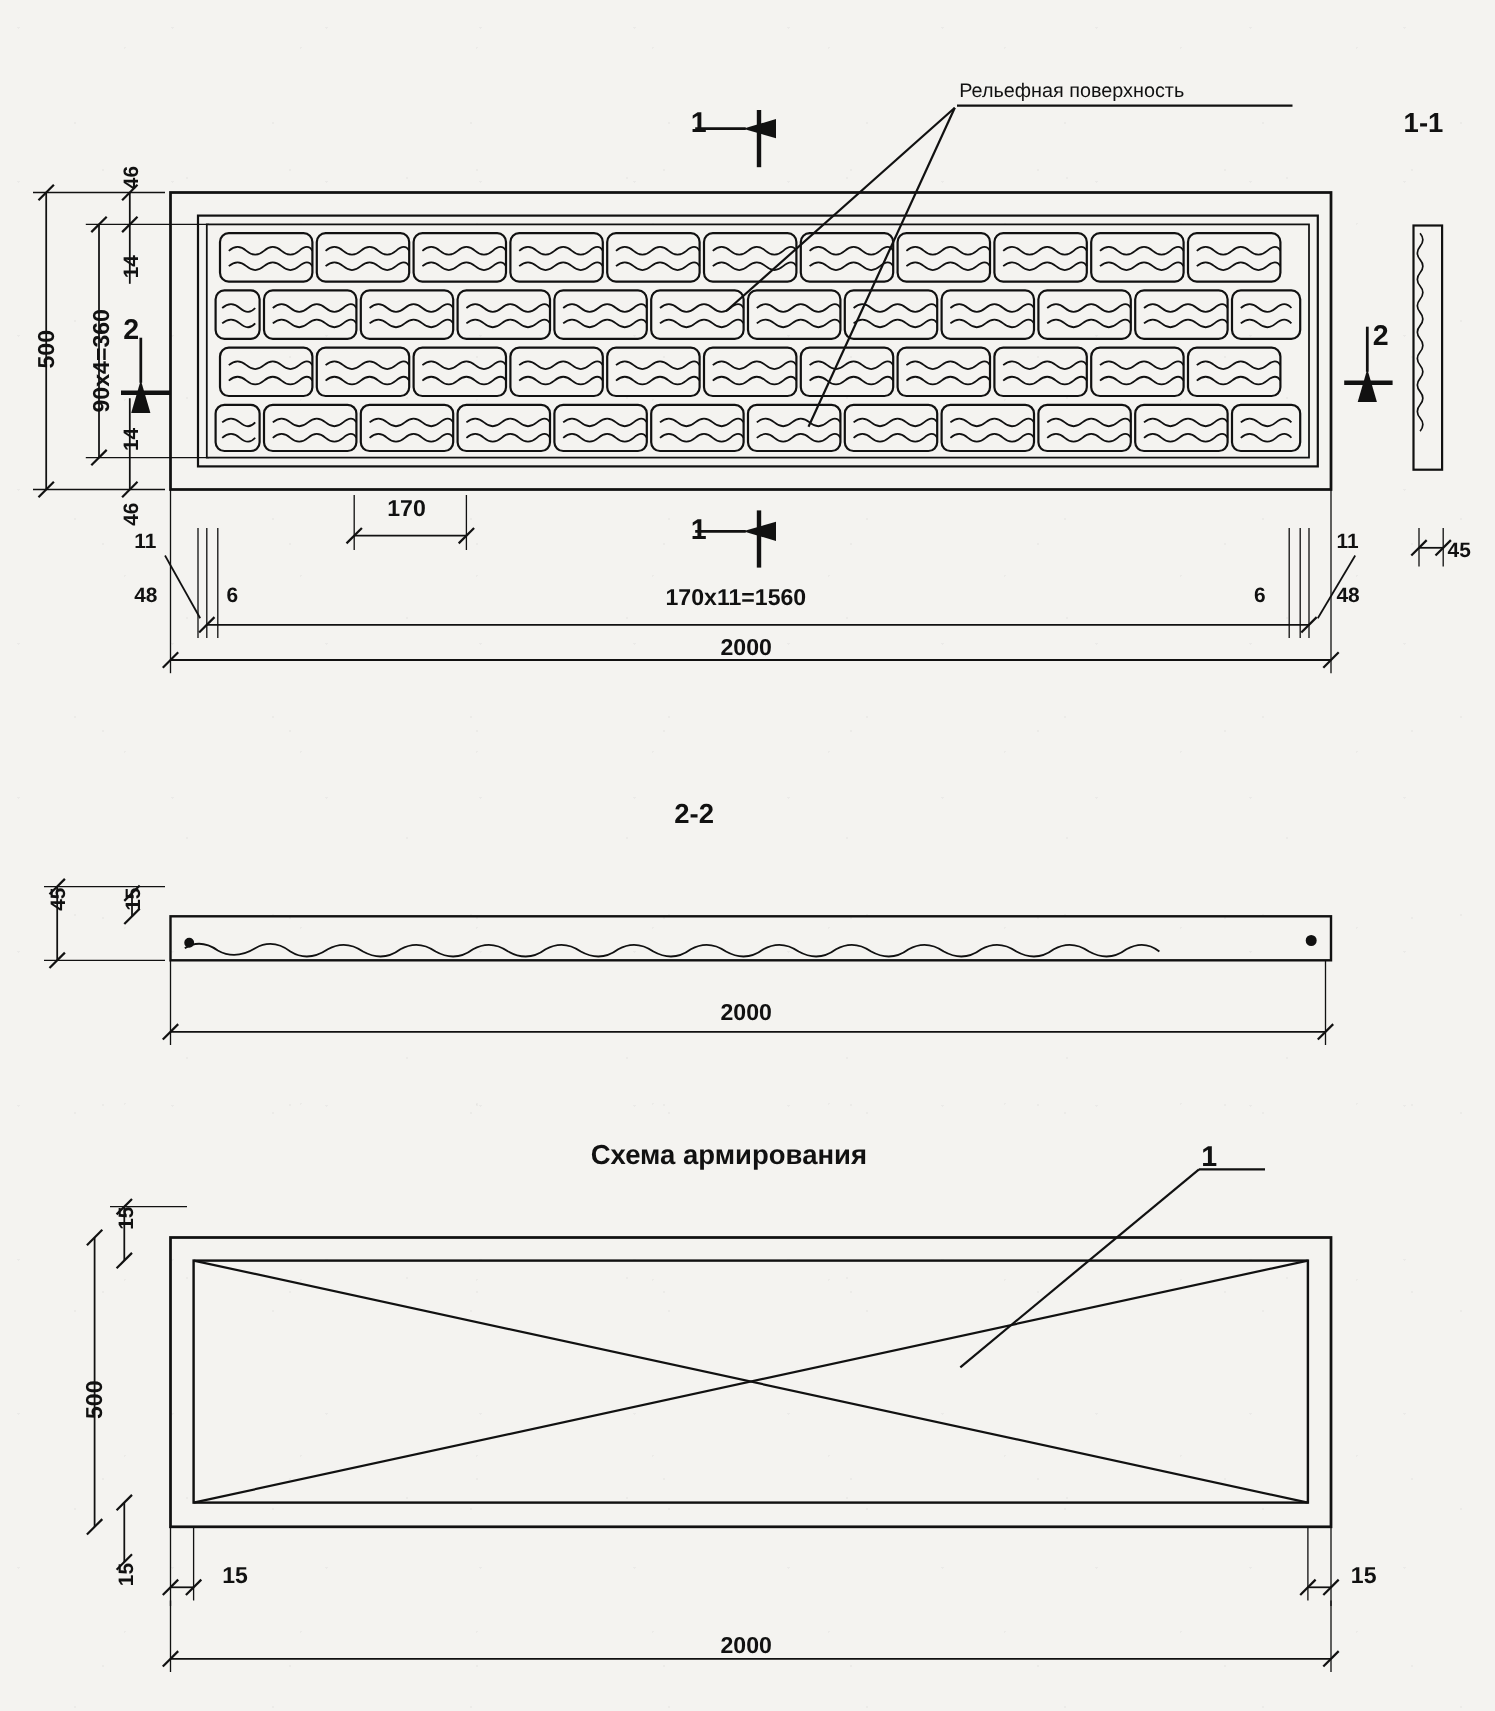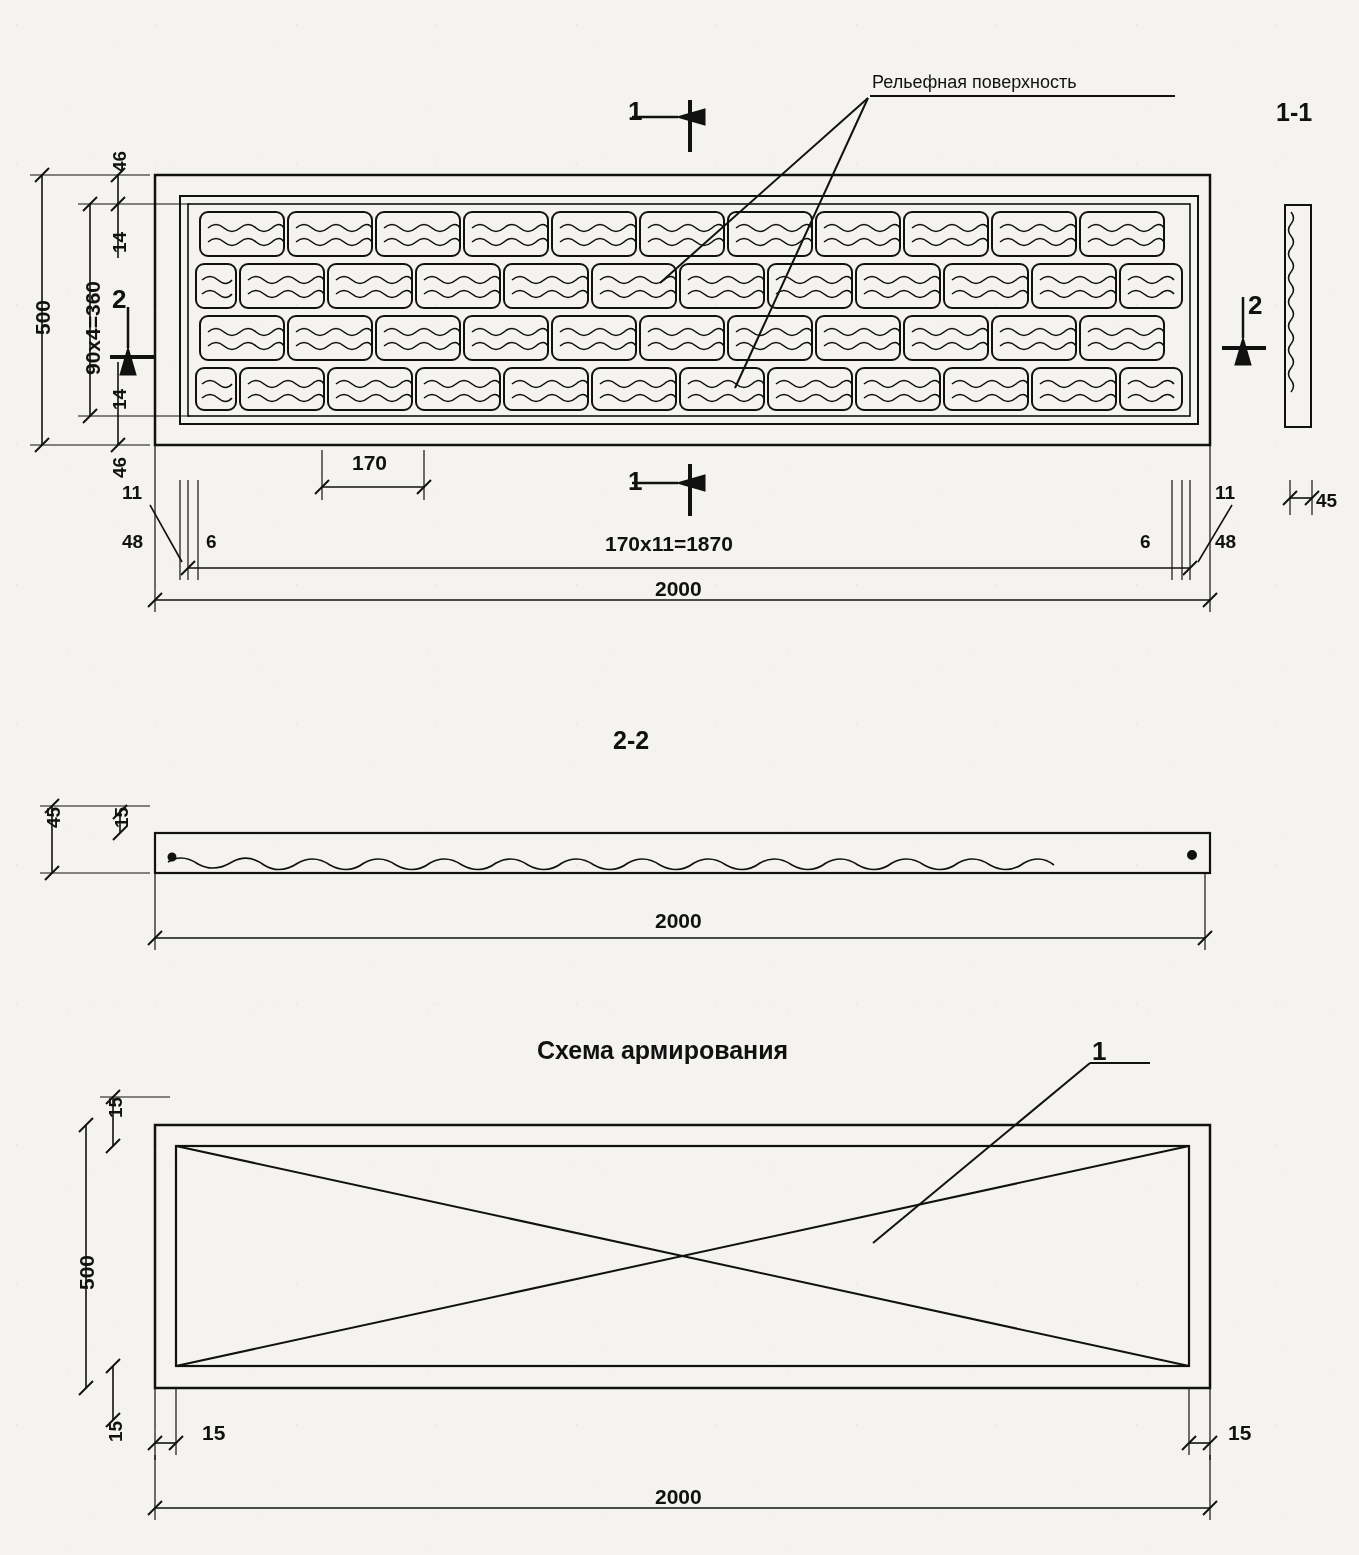--- a/index.html
+++ b/index.html
@@ -363,21 +363,21 @@
   <div class="lbl t-mark" style="left:1248px;top:292px;">2</div>
 
   <div class="lbl t-dim vert" style="left:32px;top:335px;">500</div>
   <div class="lbl t-dim vert" style="left:82px;top:375px;">90x4=360</div>
   <div class="lbl t-dim-s vert" style="left:110px;top:172px;">46</div>
   <div class="lbl t-dim-s vert" style="left:110px;top:253px;">14</div>
   <div class="lbl t-dim-s vert" style="left:110px;top:410px;">14</div>
   <div class="lbl t-dim-s vert" style="left:110px;top:478px;">46</div>
 
   <div class="lbl t-dim" style="left:352px;top:440px;margin-top:12px;">170</div>
-  <div class="lbl t-dim" style="left:605px;top:533px;">170x11=1870</div>
+  <div class="lbl t-dim" style="left:605px;top:533px;">170x11=1560</div>
   <div class="lbl t-dim" style="left:655px;top:578px;">2000</div>
 
   <div class="lbl t-dim-s" style="left:122px;top:483px;">11</div>
   <div class="lbl t-dim-s" style="left:122px;top:532px;">48</div>
   <div class="lbl t-dim-s" style="left:206px;top:532px;">6</div>
   <div class="lbl t-dim-s" style="left:1140px;top:532px;">6</div>
   <div class="lbl t-dim-s" style="left:1215px;top:483px;">11</div>
   <div class="lbl t-dim-s" style="left:1215px;top:532px;">48</div>
   <div class="lbl t-dim-s" style="left:1316px;top:491px;">45</div>
 

